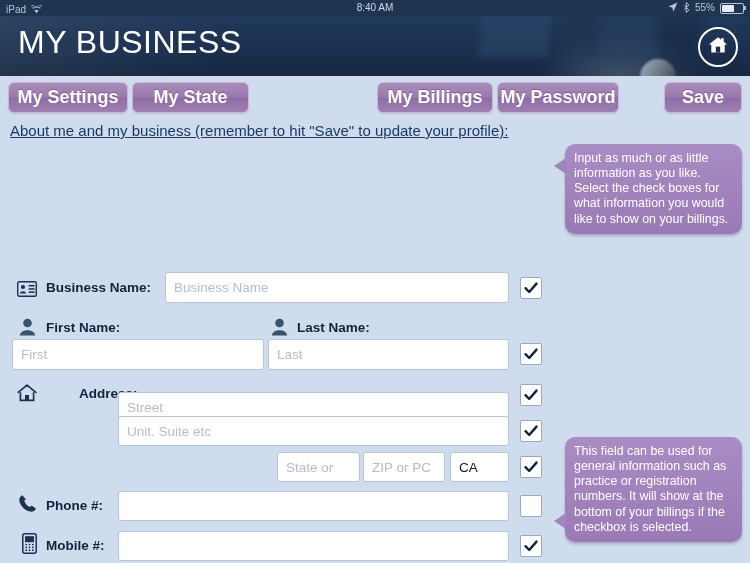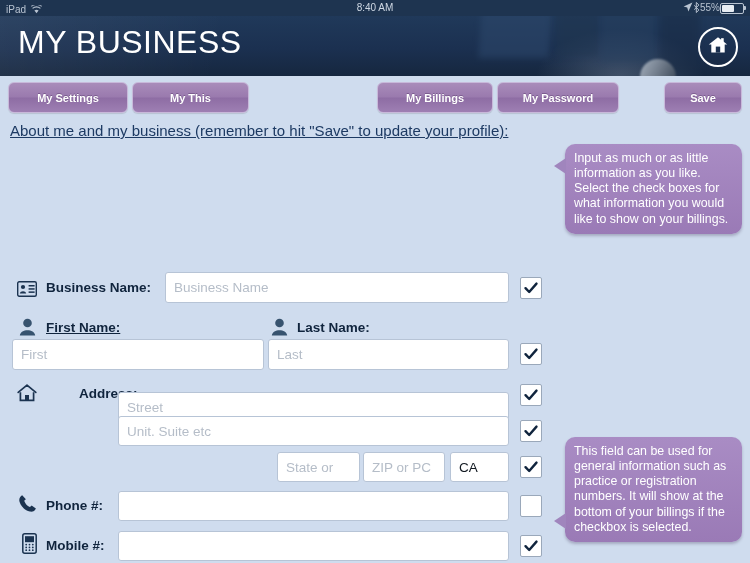--- a/index.html
+++ b/index.html
@@ -44,20 +44,21 @@
     text-align: center;
     height: 16px;
     font-size: 10px;
     color: #cfd8e4;
   }
   #status-right {
     position: absolute;
     right: 6px; top: 0;
     display: flex;
     align-items: center;
+    gap: 5px;
     height: 16px;
   }
   .sb-text { color: #b9c4d2; }
   .wifi-glyph, .loc-glyph, .bt-glyph { display: inline-block; line-height: 1; }
   .battery {
     width: 22px; height: 9px;
     border: 1px solid #b9c4d2;
     border-radius: 2px;
     position: relative;
     display: inline-block;
@@ -139,21 +140,21 @@
   }
   .tab-btn {
     position: absolute;
     top: 6px;
     height: 31px;
     border-radius: 6px;
     border: 1px solid #c8b9da;
     box-sizing: border-box;
     background: linear-gradient(180deg, #a98cba 0%, #9a7aae 48%, #8e6da4 52%, #9e7fb3 100%);
     color: #ffffff;
-    font-size: 11px;
+    font-size: 18px;
     font-weight: bold;
     display: flex;
     align-items: center;
     justify-content: center;
     cursor: pointer;
     text-shadow: 0 -1px 0 rgba(60,30,80,0.35);
     box-shadow: 0 1px 1px rgba(0,0,0,0.12);
   }
   #tab-0 { left: 8px;   width: 120px; }
   #tab-1 { left: 132px; width: 117px; }
@@ -303,21 +304,21 @@
           <path d="M11 2.2 L1.8 9.6 L4.3 9.6 L4.3 17.6 L17.7 17.6 L17.7 9.6 L20.2 9.6 Z" fill="#ffffff"></path>
           <rect x="8.8" y="11.6" width="4.4" height="6" fill="#1b3050"></rect>
           <rect x="14.1" y="3.2" width="2.6" height="3.8" fill="#ffffff"></rect>
         </svg>
       </span>
     </div>
   </div>
 
   <div id="tab-bar">
     <div class="tab-btn" id="tab-0">My Settings</div>
-    <div class="tab-btn" id="tab-1">My This</div>
+    <div class="tab-btn" id="tab-1">My State</div>
     <div class="tab-btn" id="tab-3">My Billings</div>
     <div class="tab-btn" id="tab-4">My Password</div>
     <div class="tab-btn" id="save-btn">Save</div>
   </div>
 
   <div id="form-area">
 
     <div id="section-heading">About me and my business (remember to hit "Save" to update your profile):</div>
 
     <div class="field-icon" style="left:16px; top:158px;">
@@ -337,21 +338,21 @@
           <path d="M2.5 8.2 L6.2 12 L13.5 3.6" stroke="#10243d" stroke-width="2.4" fill="none" stroke-linecap="round" stroke-linejoin="round"></path>
         </svg>
     </div>
 
     <div class="field-icon" style="left:16px; top:196px;">
       <svg width="17" height="18" viewBox="0 0 17 18">
         <circle cx="8.5" cy="5" r="4.3" fill="#37536f"></circle>
         <path d="M0.8 17.5 C1.6 10.6 15.4 10.6 16.2 17.5 Z" fill="#37536f"></path>
       </svg>
     </div>
-    <div class="field-label" style="left:46px; top:200px;text-decoration:underline;">First Name:</div>
+    <div class="field-label" style="left:46px; top:200px;">First Name:</div>
 
     <div class="field-icon" style="left:268px; top:196px;">
       <svg width="17" height="18" viewBox="0 0 17 18">
         <circle cx="8.5" cy="5" r="4.3" fill="#37536f"></circle>
         <path d="M0.8 17.5 C1.6 10.6 15.4 10.6 16.2 17.5 Z" fill="#37536f"></path>
       </svg>
     </div>
     <div class="field-label" style="left:297px; top:200px;">Last Name:</div>
 
     <input class="txt-input" style="left: 12px; top: 219px; width: 252px; height: 31px;" placeholder="First">

